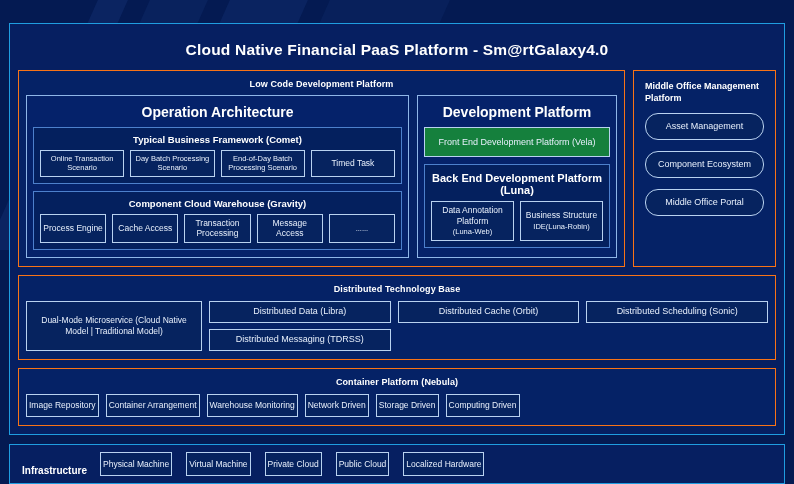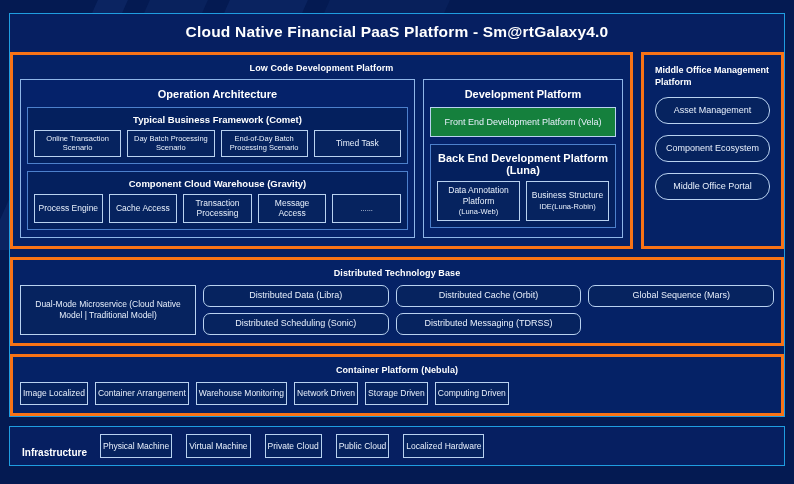--- a/index.html
+++ b/index.html
@@ -34,24 +34,26 @@
   .deco i:nth-child(2) { left: 92px;  width: 58px; background: rgba(58,110,200,0.10); }
   .deco i:nth-child(3) { left: 172px; width: 78px; background: rgba(58,110,200,0.12); }
   .deco i:nth-child(4) { left: 272px; width: 120px; background: rgba(58,110,200,0.08); }
 
   .stage { position: relative; z-index: 1; padding: 13px 9px 9px 9px; }
 
   
   .outer {
     border: 1.5px solid #1f9de0;
     background: #061f61;
+    padding: 8px;
+    margin-top: 10px;
   }
 
   .panel {
-    border: 3px solid #f97316;
+    border: 1px solid #f97316;
     background: #052266;
     padding: 6px 7px 8px 7px;
   }
 
   .panel-title {
     text-align: center;
     color: #ffffff;
     font-size: 9px;
     font-weight: bold;
     letter-spacing: .1px;
@@ -61,21 +63,21 @@
   .subpanel {
     border: 1px solid #8fb6e8;
     background: #052costume;
     background: #05226a;
     padding: 5px 6px 7px 6px;
   }
 
   .subpanel-title {
     text-align: center;
     color: #ffffff;
-    font-size: 11px;
+    font-size: 14px;
     font-weight: bold;
     padding: 3px 0 7px 0;
   }
 
   .group {
     border: 1px solid #4d80cc;
     background: #04205e;
     padding: 4px 6px 6px 6px;
   }
   .group + .group { margin-top: 7px; }
@@ -95,21 +97,21 @@
     color: #e8f0fc;
     font-size: 7.5px;
     line-height: 1.25;
     text-align: center;
     display: flex;
     align-items: center;
     justify-content: center;
     padding: 3px 2px;
     min-height: 24px;
   }
-  .chip.lg { font-size: 9px; min-height: 22px; border-radius: 7px; }
+  .chip.lg { font-size: 9px; min-height: 22px; }
   .chip.med { font-size: 8.5px; }
 
   .row { display: flex; gap: 6px; justify-content: flex-end; }
   .row > * { flex: 1 1 0; min-width: 0; }
 
   
   .title-bar {
     text-align: center;
     color: #ffffff;
     font-size: 15.5px;
@@ -288,31 +290,30 @@
 
     <div class="panel dtb">
       <div class="panel-title">Distributed Technology Base</div>
       <div class="dtb-body">
         <div class="dtb-dual">
           <div class="chip">Dual-Mode Microservice (Cloud Native Model | Traditional Model)</div>
         </div>
         <div class="dtb-grid">
           <div class="chip lg">Distributed Data (Libra)</div>
           <div class="chip lg">Distributed Cache (Orbit)</div>
-          <div class="chip lg">Global Sequence (Mars)</div>
           <div class="chip lg">Distributed Scheduling (Sonic)</div>
           <div class="chip lg">Distributed Messaging (TDRSS)</div>
         </div>
       </div>
     </div>
 
     <div class="panel cplat">
       <div class="panel-title">Container Platform (Nebula)</div>
       <div class="cplat-row">
-        <div class="chip">Image Localized</div>
+        <div class="chip">Image Repository</div>
         <div class="chip">Container Arrangement</div>
         <div class="chip">Warehouse Monitoring</div>
         <div class="chip">Network Driven</div>
         <div class="chip">Storage Driven</div>
         <div class="chip">Computing Driven</div>
       </div>
     </div>
 
   </div>
 

